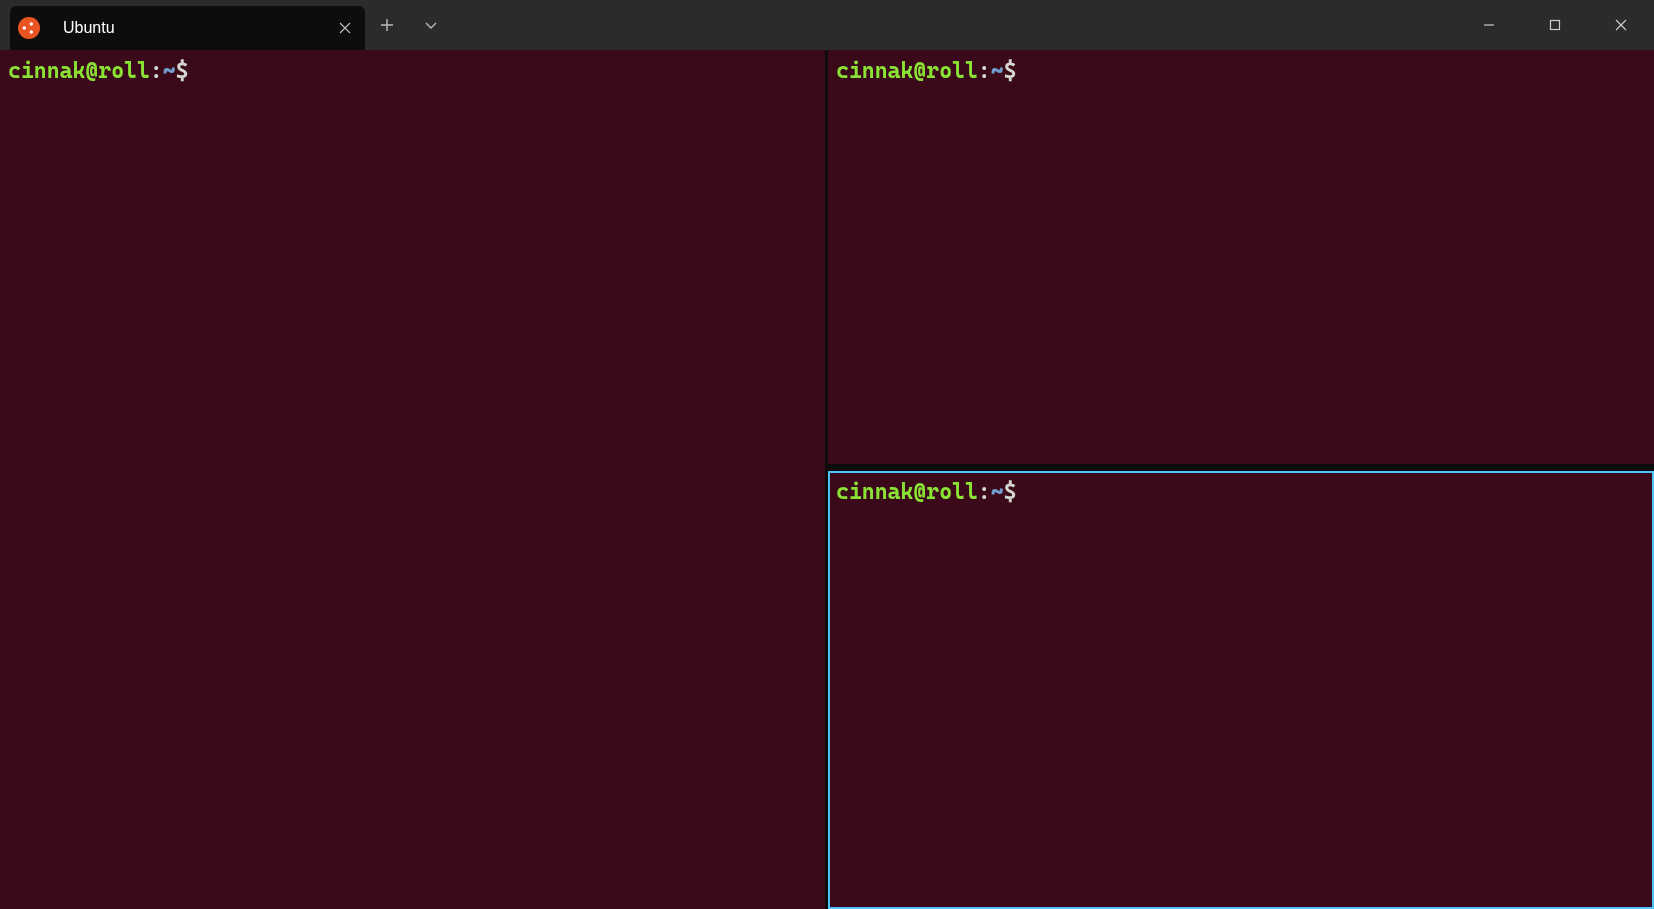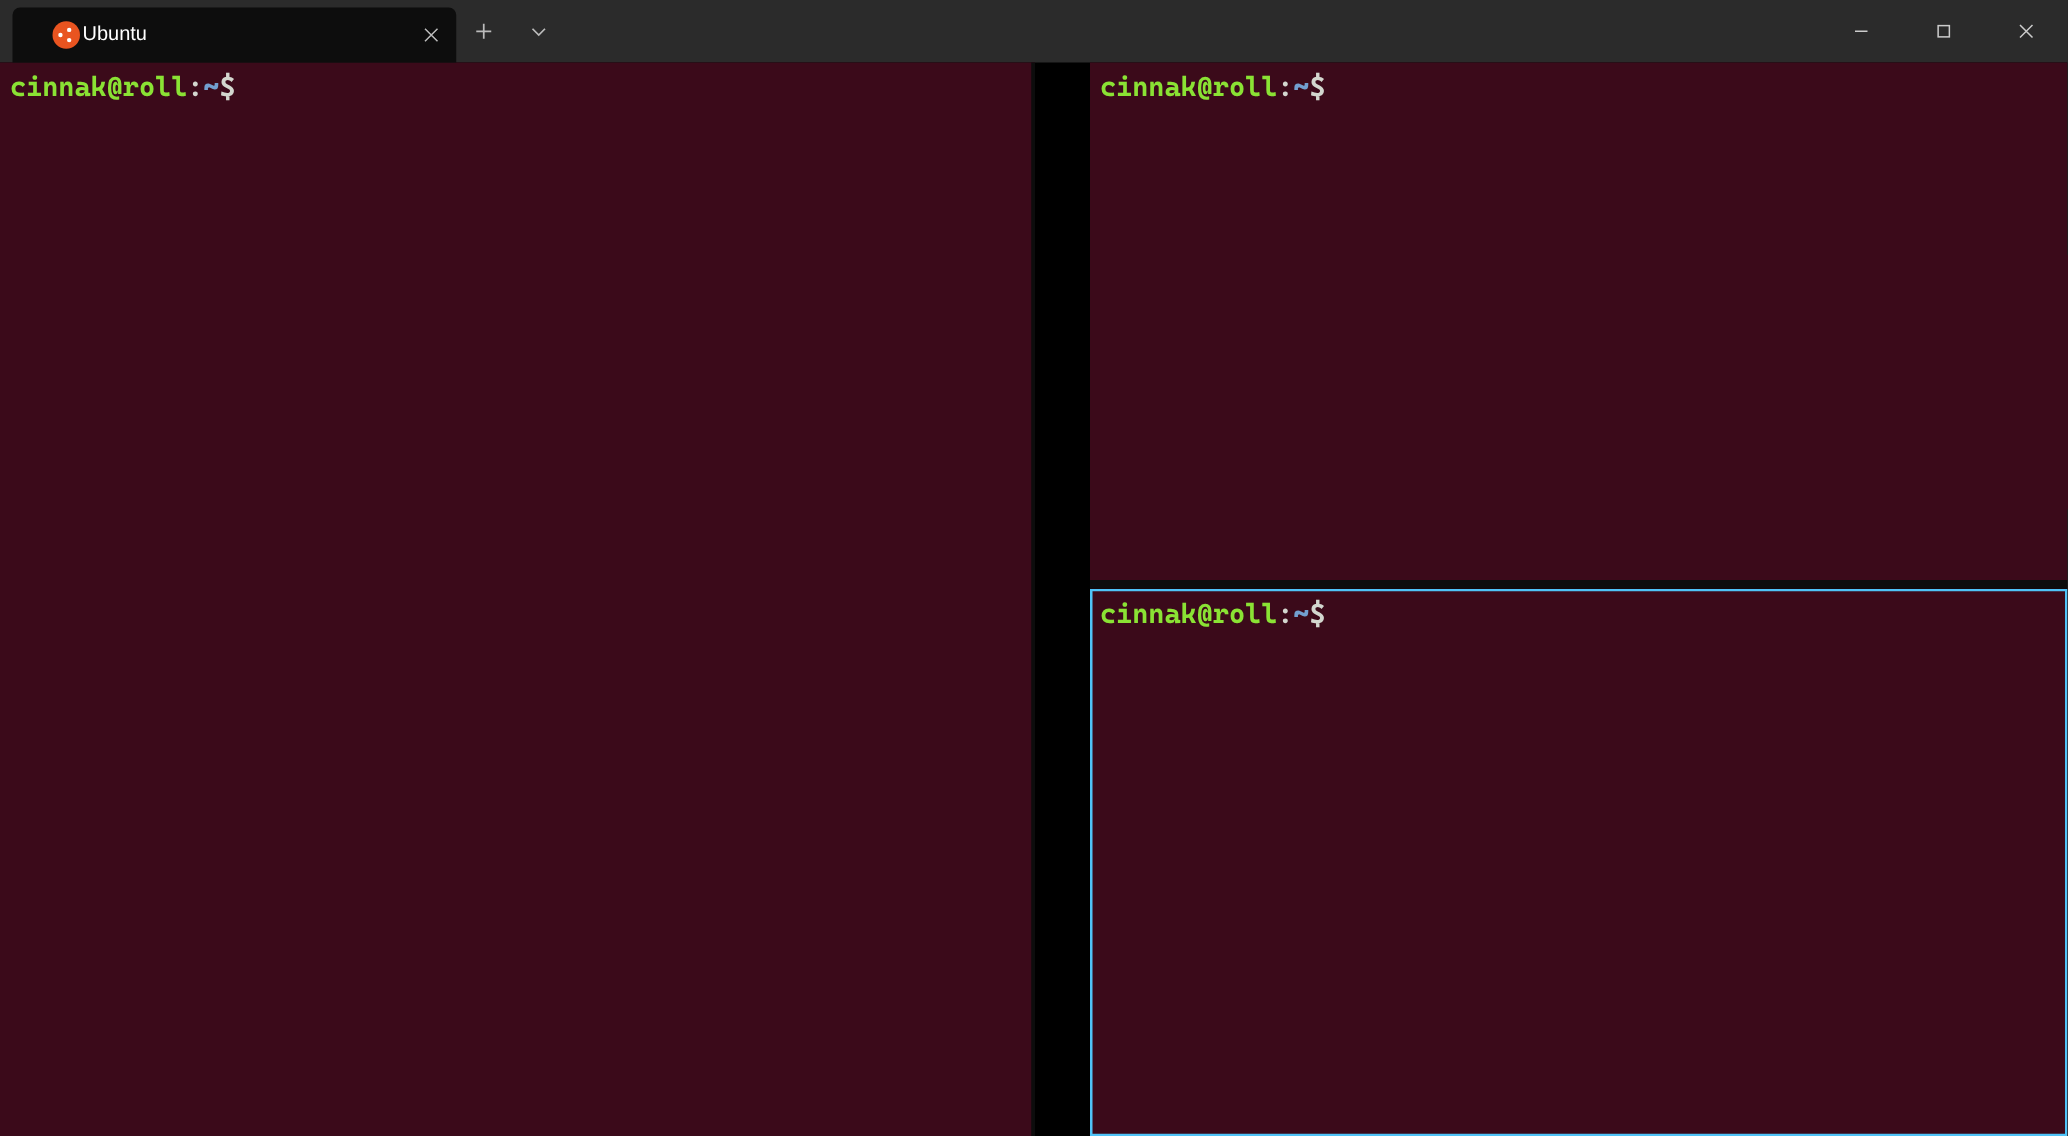--- a/index.html
+++ b/index.html
@@ -28,24 +28,24 @@
       align-items: center;
       height: 100%;
       padding-left: 10px;
     }
     .tab {
       display: flex;
       align-items: center;
       background: #0d0d0d;
       height: 44px;
       border-radius: 6px 6px 0 0;
-      padding: 0 10px 0 32px;
+      padding: 0 10px 0 8px;
       margin-top: 6px;
       width: 355px;
-      gap: 2px;
+      gap: 23px;
       position: relative;
     }
     .tab-icon {
       width: 22px;
       height: 22px;
       background: #e95420;
       border-radius: 50%;
       display: flex;
       align-items: center;
       justify-content: center;
@@ -87,21 +87,20 @@
       display: flex;
       align-items: center;
       justify-content: center;
       color: #ccc;
       cursor: pointer;
     }
     .panes {
       flex: 1;
       display: flex;
       background: #000;
-      gap: 44px;
     }
     .pane-left {
       width: 828px;
       background: #3b0a1a;
       border-right: 3px solid #0d0d0d;
       padding: 8px;
     }
     .pane-right {
       flex: 1;
       display: flex;

